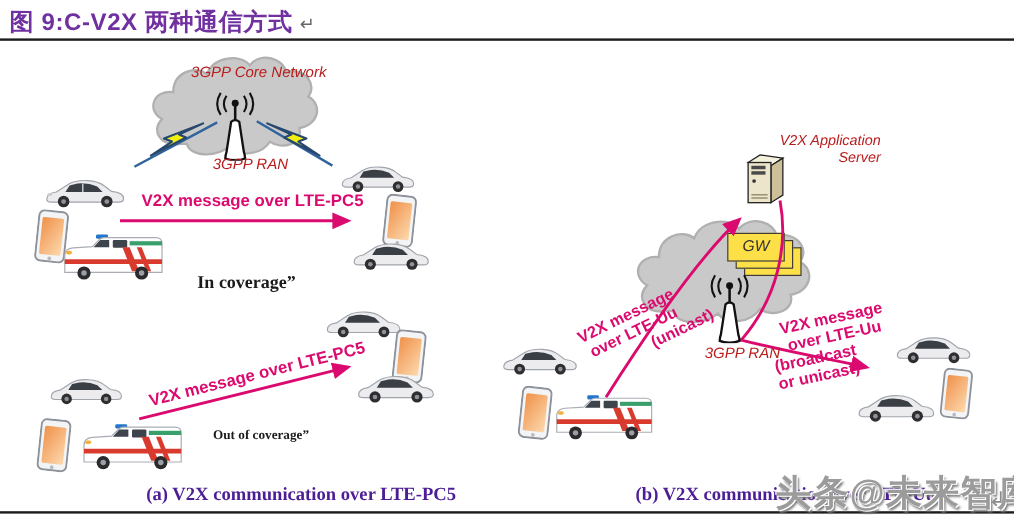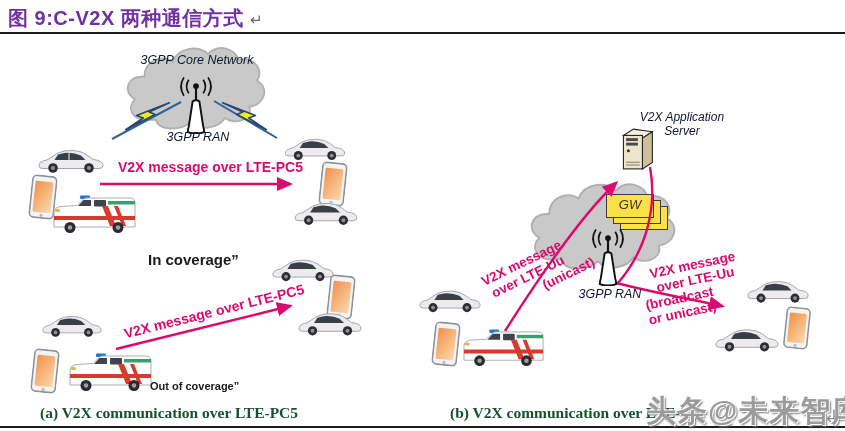--- a/index.html
+++ b/index.html
@@ -3,26 +3,26 @@
 <meta charset="utf-8">
 <style>
   html,body{margin:0;padding:0;background:#fff;}
   .page{position:relative;width:845px;height:429px;background:#fff;overflow:hidden;
         font-family:"Liberation Sans",sans-serif;}
   .abs{position:absolute;}
   .title{left:8px;top:5px;font-size:20px;font-weight:bold;color:#7030a0;
          letter-spacing:.5px;white-space:nowrap;z-index:5;}
   .ret{color:#666;font-weight:normal;font-size:15px;}
   .rule{left:0;width:845px;height:2px;background:#1c1c1c;z-index:5;}
-  .lbl{font-style:italic;color:#0f172a;text-align:center;line-height:1.15;z-index:4;}
+  .lbl{font-style:italic;color:#b91c1c;text-align:right;line-height:1.15;z-index:4;}
   .msg{font-weight:bold;color:#db0a6f;text-align:center;line-height:1.12;z-index:4;white-space:nowrap;}
-  .serifnote{font-family:Liberation Sans, sans-serif;font-weight:bold;color:#1b1b1b;
-             text-align:left;z-index:4;white-space:nowrap;margin-top:23px;}
+  .serifnote{font-family:Liberation Serif, serif;font-weight:bold;color:#1b1b1b;
+             text-align:center;z-index:4;white-space:nowrap;}
   .caption{font-family:"Liberation Serif",serif;font-weight:bold;font-size:15.5px;
-           color:#14532d;text-align:left;z-index:4;white-space:nowrap;}
+           color:#4c1d95;text-align:right;z-index:4;white-space:nowrap;}
   .overlay{left:0;top:0;z-index:2;}
   .icon{z-index:3;}
   .cloud{z-index:1;}
   .gwbox{position:absolute;width:46px;height:22px;background:#fde047;border:1.6px solid #3c3c3c;z-index:1;}
   .gwlabel{font-style:italic;font-size:13px;color:#333;text-align:center;line-height:20px;}
   .wm{left:646px;top:391px;font-size:30px;font-weight:bold;color:#9b9b9b;z-index:6;
       letter-spacing:1px;white-space:nowrap;
       text-shadow:-1px -1px 0 #ffffff,1px 1px 0 #ffffff,2px 2px 2px #777;}
   .wmret{left:824px;top:406px;font-size:17px;color:#8a8a8a;z-index:6;}
 </style>

